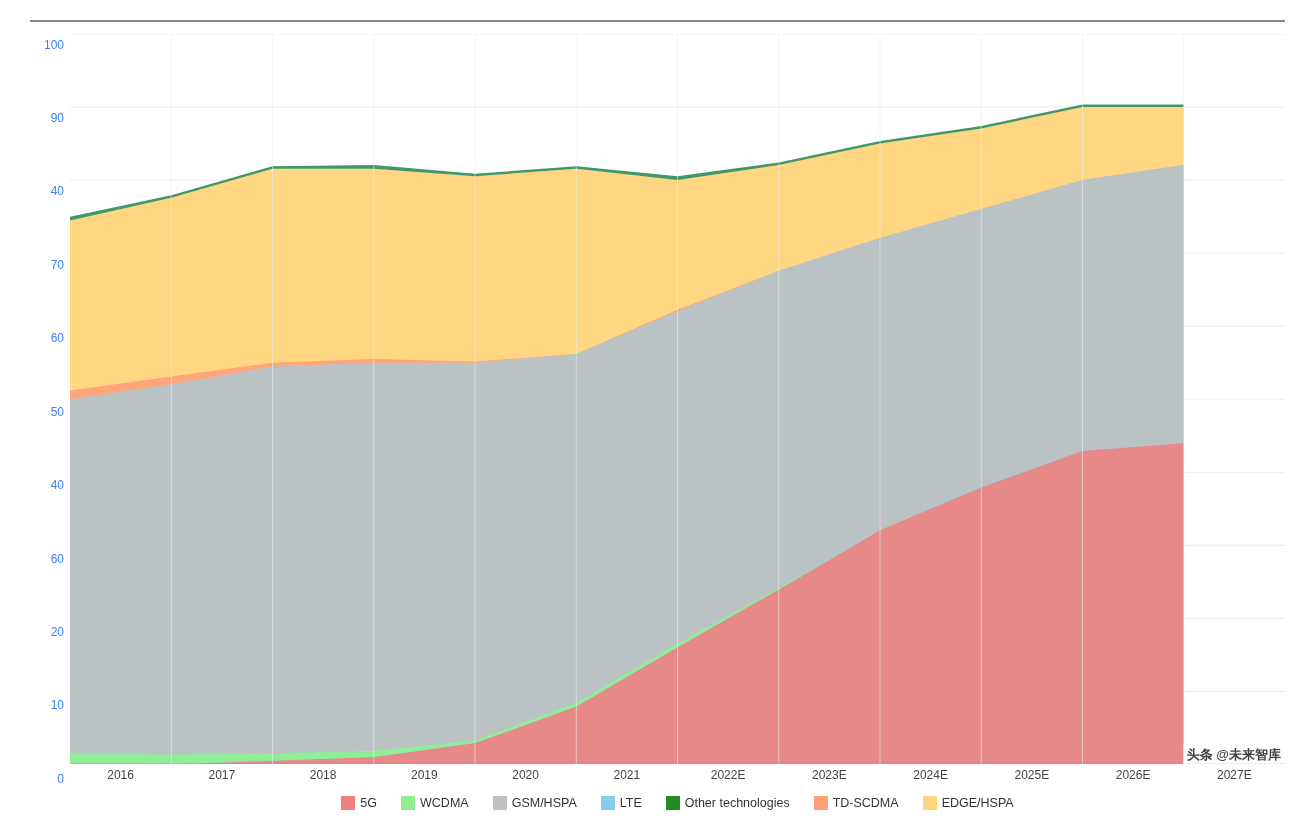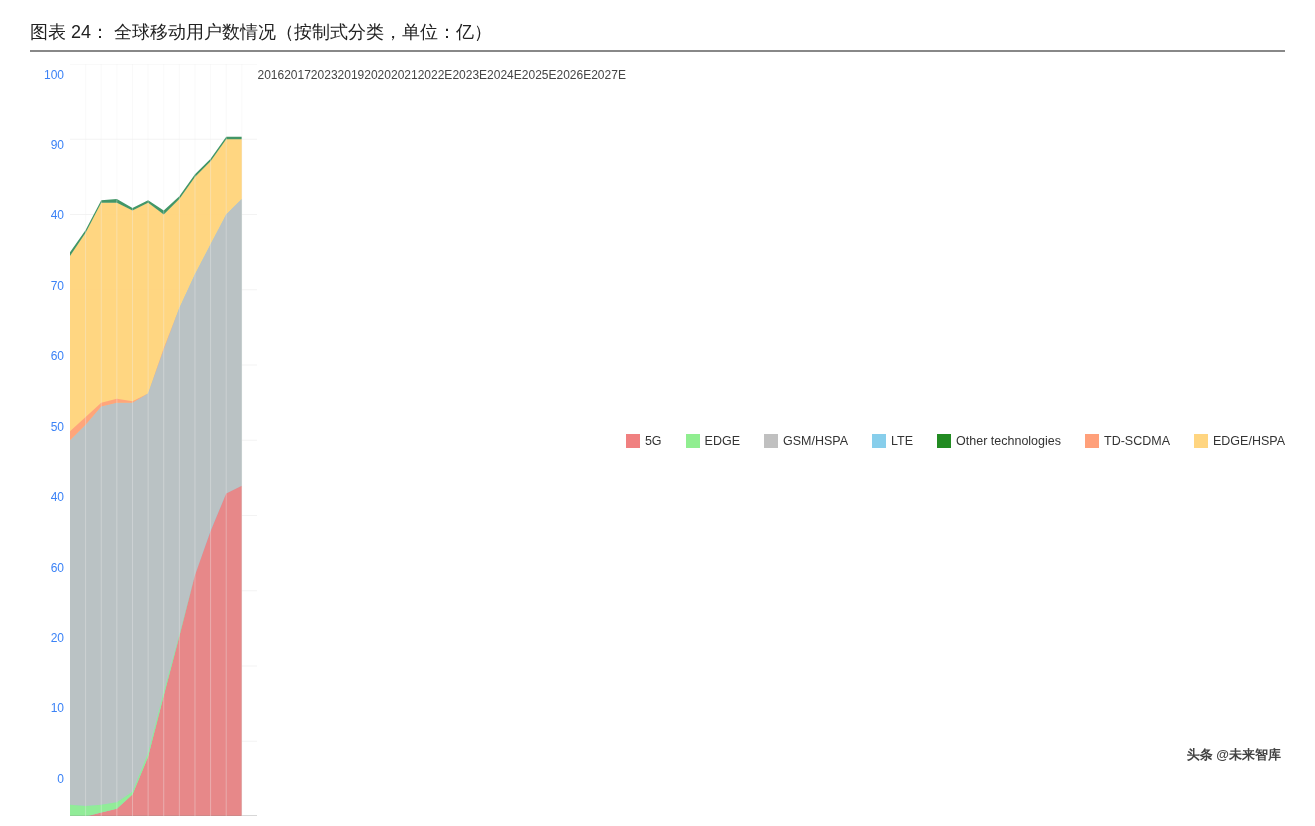--- a/index.html
+++ b/index.html
@@ -54,21 +54,21 @@
     }
 
     .y-tick {
       font-size: 12px;
       color: #3b82f6;
     }
 
     .chart-content {
       flex: 1;
       display: flex;
-      flex-direction: row;
+      flex-direction: column;
       position: relative;
     }
 
     .chart-svg-container {
       flex: 1;
       position: relative;
     }
 
     .chart-svg-container svg {
       width: 100%;
@@ -125,21 +125,20 @@
       opacity: 0.85;
       z-index: 10;
       background: rgba(255,255,255,0.6);
       padding: 2px 4px;
     }
   </style>
 </head>
 <body>
 
 <div class="page-container">
-  <div class="chart-title">图表 24： 全球移动用户数情况（按制式分类，单位：亿）</div>
   <div class="title-divider"></div>
 
   <div class="chart-area">
 
     <div class="y-axis">
       <span class="y-tick">0</span>
       <span class="y-tick">10</span>
       <span class="y-tick">20</span>
       <span class="y-tick">60</span>
       <span class="y-tick">40</span>
@@ -354,40 +353,40 @@
           <line x1="800" y1="0" x2="800" y2="580" stroke="#eee" stroke-width="0.5"></line>
           <line x1="900" y1="0" x2="900" y2="580" stroke="#eee" stroke-width="0.5"></line>
           <line x1="1000" y1="0" x2="1000" y2="580" stroke="#eee" stroke-width="0.5"></line>
           <line x1="1100" y1="0" x2="1100" y2="580" stroke="#eee" stroke-width="0.5"></line>
         </svg>
       </div>
 
       <div class="x-axis">
         <span class="x-tick">2016</span>
         <span class="x-tick">2017</span>
-        <span class="x-tick">2023</span>
+        <span class="x-tick">2018</span>
         <span class="x-tick">2019</span>
         <span class="x-tick">2020</span>
         <span class="x-tick">2021</span>
         <span class="x-tick">2022E</span>
         <span class="x-tick">2023E</span>
         <span class="x-tick">2024E</span>
         <span class="x-tick">2025E</span>
         <span class="x-tick">2026E</span>
         <span class="x-tick">2027E</span>
       </div>
 
       <div class="legend-area">
         <div class="legend-item">
           <div class="legend-swatch" style="background:#F08080;"></div>
           <span>5G</span>
         </div>
         <div class="legend-item">
           <div class="legend-swatch" style="background:#90EE90;"></div>
-          <span>EDGE</span>
+          <span>WCDMA</span>
         </div>
         <div class="legend-item">
           <div class="legend-swatch" style="background:#C0C0C0;"></div>
           <span>GSM/HSPA</span>
         </div>
         <div class="legend-item">
           <div class="legend-swatch" style="background:#87CEEB;"></div>
           <span>LTE</span>
         </div>
         <div class="legend-item">

